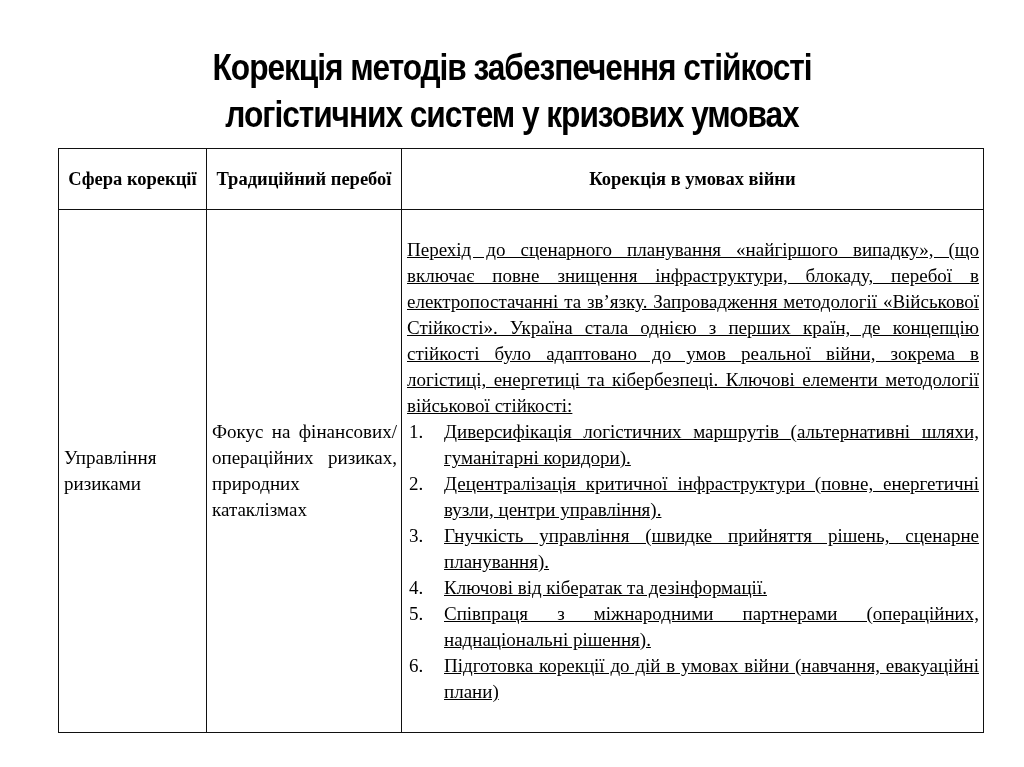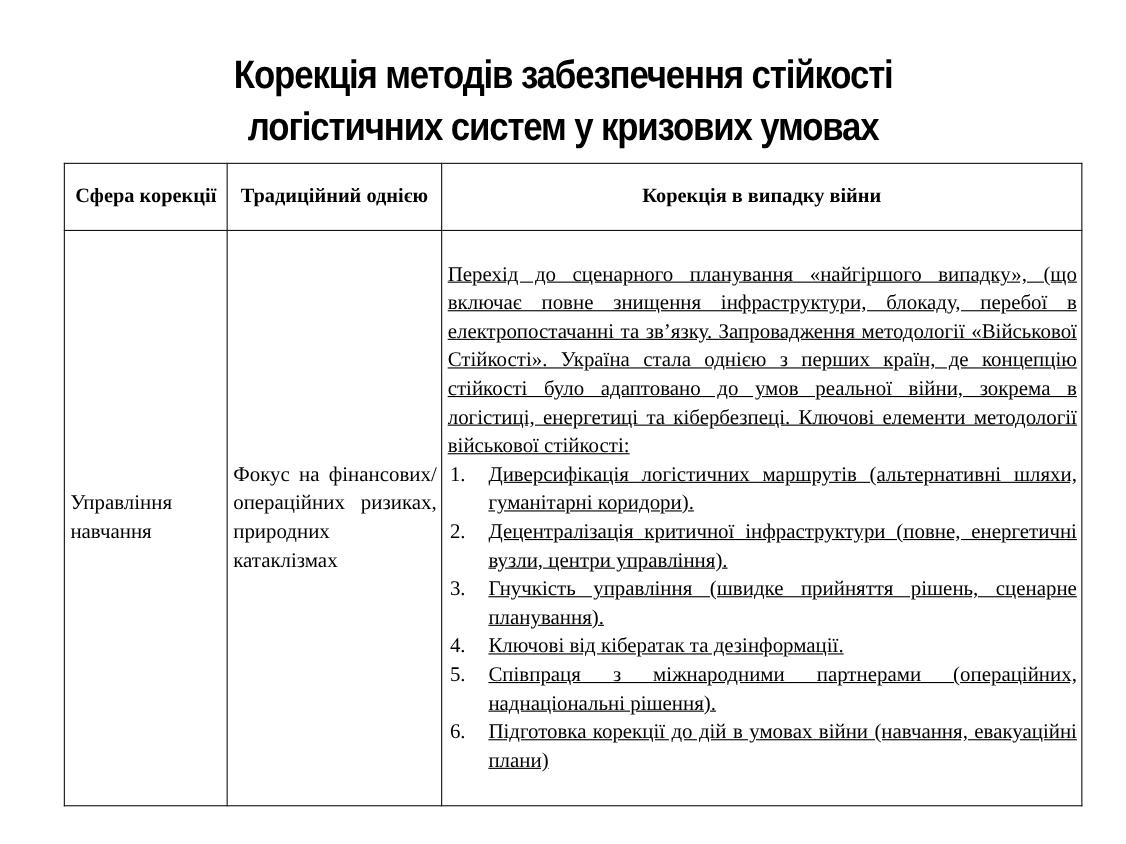--- a/index.html
+++ b/index.html
@@ -105,27 +105,27 @@
 
 <table class="grid">
   <colgroup>
     <col class="c1">
       <col class="c2">
       <col class="c3">
   </colgroup>
   <thead>
     <tr>
       <th>Сфера корекції</th>
-      <th>Традиційний однією</th>
-      <th>Корекція в випадку війни</th>
+      <th>Традиційний перебої</th>
+      <th>Корекція в умовах війни</th>
     </tr>
   </thead>
   <tbody>
     <tr>
-      <td class="cell-sphere">Управління навчання</td>
+      <td class="cell-sphere">Управління ризиками</td>
       <td class="cell-traditional">Фокус на фінансових/операційних ризиках, природних катаклізмах</td>
       <td class="cell-war">
         <p class="war-intro">Перехід до сценарного планування «найгіршого випадку», (що включає повне знищення інфраструктури, блокаду, перебої в електропостачанні та зв’язку. Запровадження методології «Військової Стійкості». Україна стала однією з перших країн, де концепцію стійкості було адаптовано до умов реальної війни, зокрема в логістиці, енергетиці та кібербезпеці. Ключові елементи методології військової стійкості:</p>
         <ol class="war-list">
           <li><span class="num">1.</span><span>Диверсифікація логістичних маршрутів (альтернативні шляхи, гуманітарні коридори).</span></li>
           <li><span class="num">2.</span><span>Децентралізація критичної інфраструктури (повне, енергетичні вузли, центри управління).</span></li>
           <li><span class="num">3.</span><span>Гнучкість управління (швидке прийняття рішень, сценарне планування).</span></li>
           <li><span class="num">4.</span><span>Ключові від кібератак та дезінформації.</span></li>
           <li><span class="num">5.</span><span>Співпраця з міжнародними партнерами (операційних, наднаціональні рішення).</span></li>
           <li><span class="num">6.</span><span>Підготовка корекції до дій в умовах війни (навчання, евакуаційні плани)</span></li>

